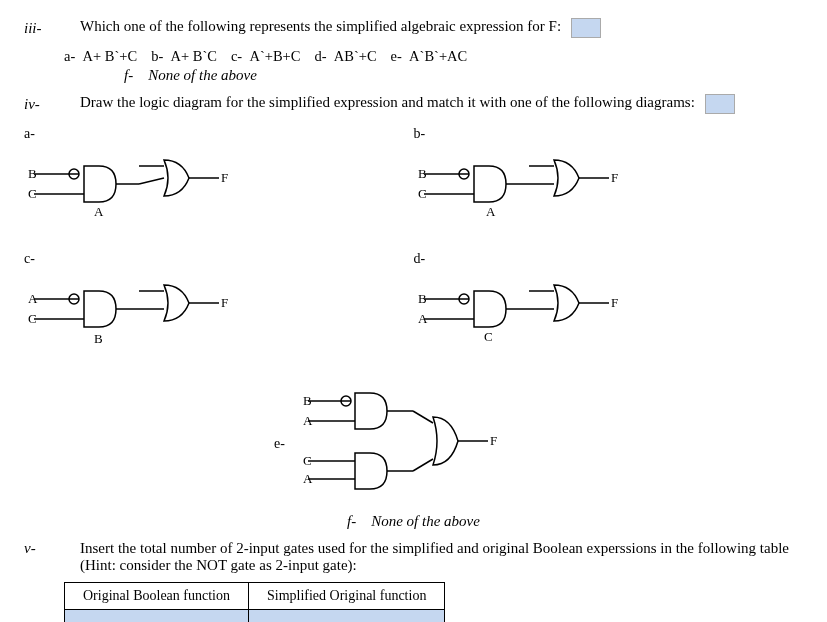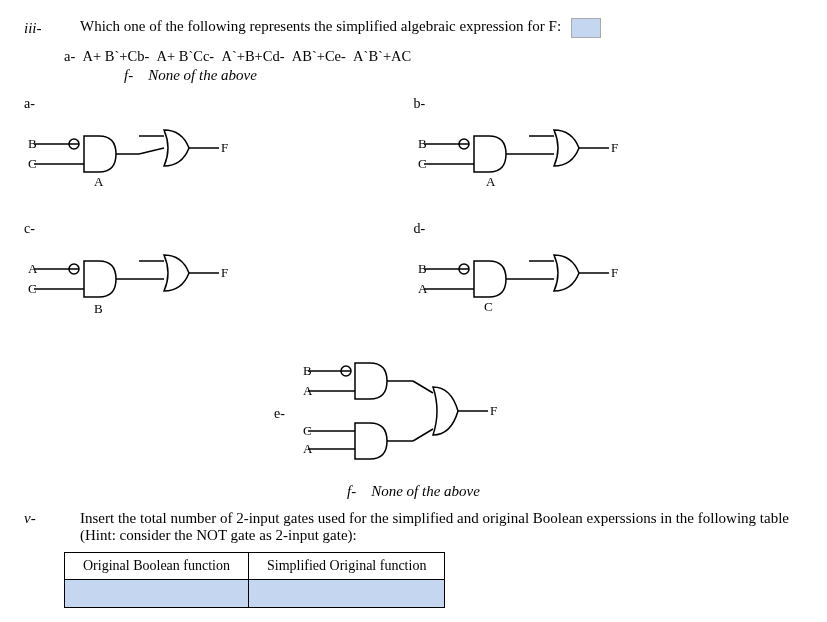--- a/index.html
+++ b/index.html
@@ -38,20 +38,21 @@
       width: 30px;
       height: 20px;
       background: #c5d7f0;
       border: 1px solid #aaa;
       margin-left: 6px;
       vertical-align: middle;
     }
 
     .options-row {
       display: flex;
+      gap: 14px;
       margin-top: 10px;
       flex-wrap: wrap;
       align-items: center;
     }
 
     .option {
       font-size: 14.5px;
     }
 
     .italic-option {
@@ -144,20 +145,27 @@
       <span class="option">d- &nbsp;AB`+C</span>
       <span class="option">e- &nbsp;A`B`+AC</span>
     </div>
     <div style="margin-top:2px;">
       <span class="italic-option"><em>f- &nbsp;&nbsp; None of the above</em></span>
     </div>
   </div>
 </div>
 
 <div class="question-block">
+  <div class="q-row">
+    <span class="q-num">iv-</span>
+    <span class="q-text">
+      Draw the logic diagram for the simplified expression and match it with one of the following diagrams:
+      <span class="answer-box"></span>
+    </span>
+  </div>
 
   <div class="diagrams-grid">
 
     <div class="diagram-cell">
       <span class="diagram-label">a-</span>
       <svg width="230" height="95">
 
         <line x1="10" y1="28" x2="55" y2="28" stroke="#000" stroke-width="1.5"></line>
         <circle cx="50" cy="28" r="5" fill="none" stroke="#000" stroke-width="1.5"></circle>
         <text x="4" y="32">B</text>

